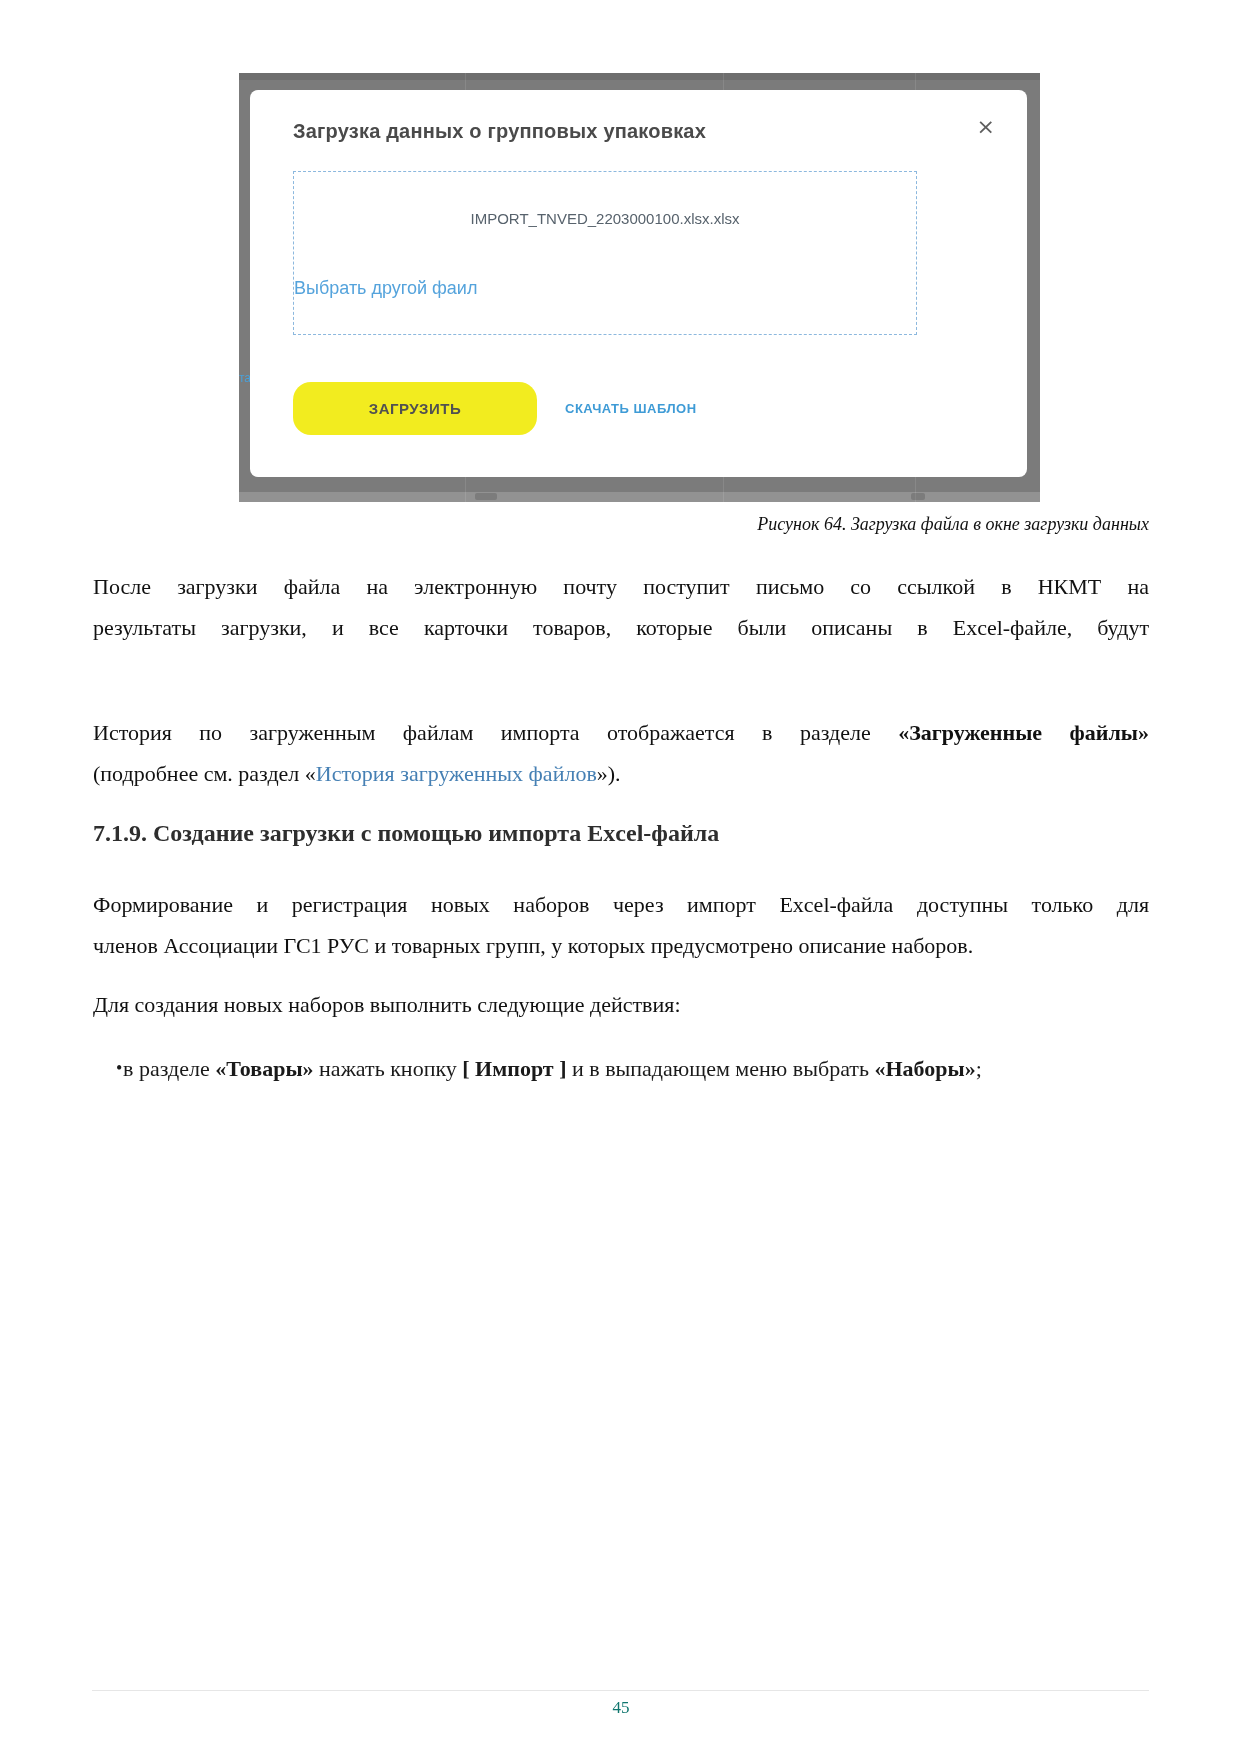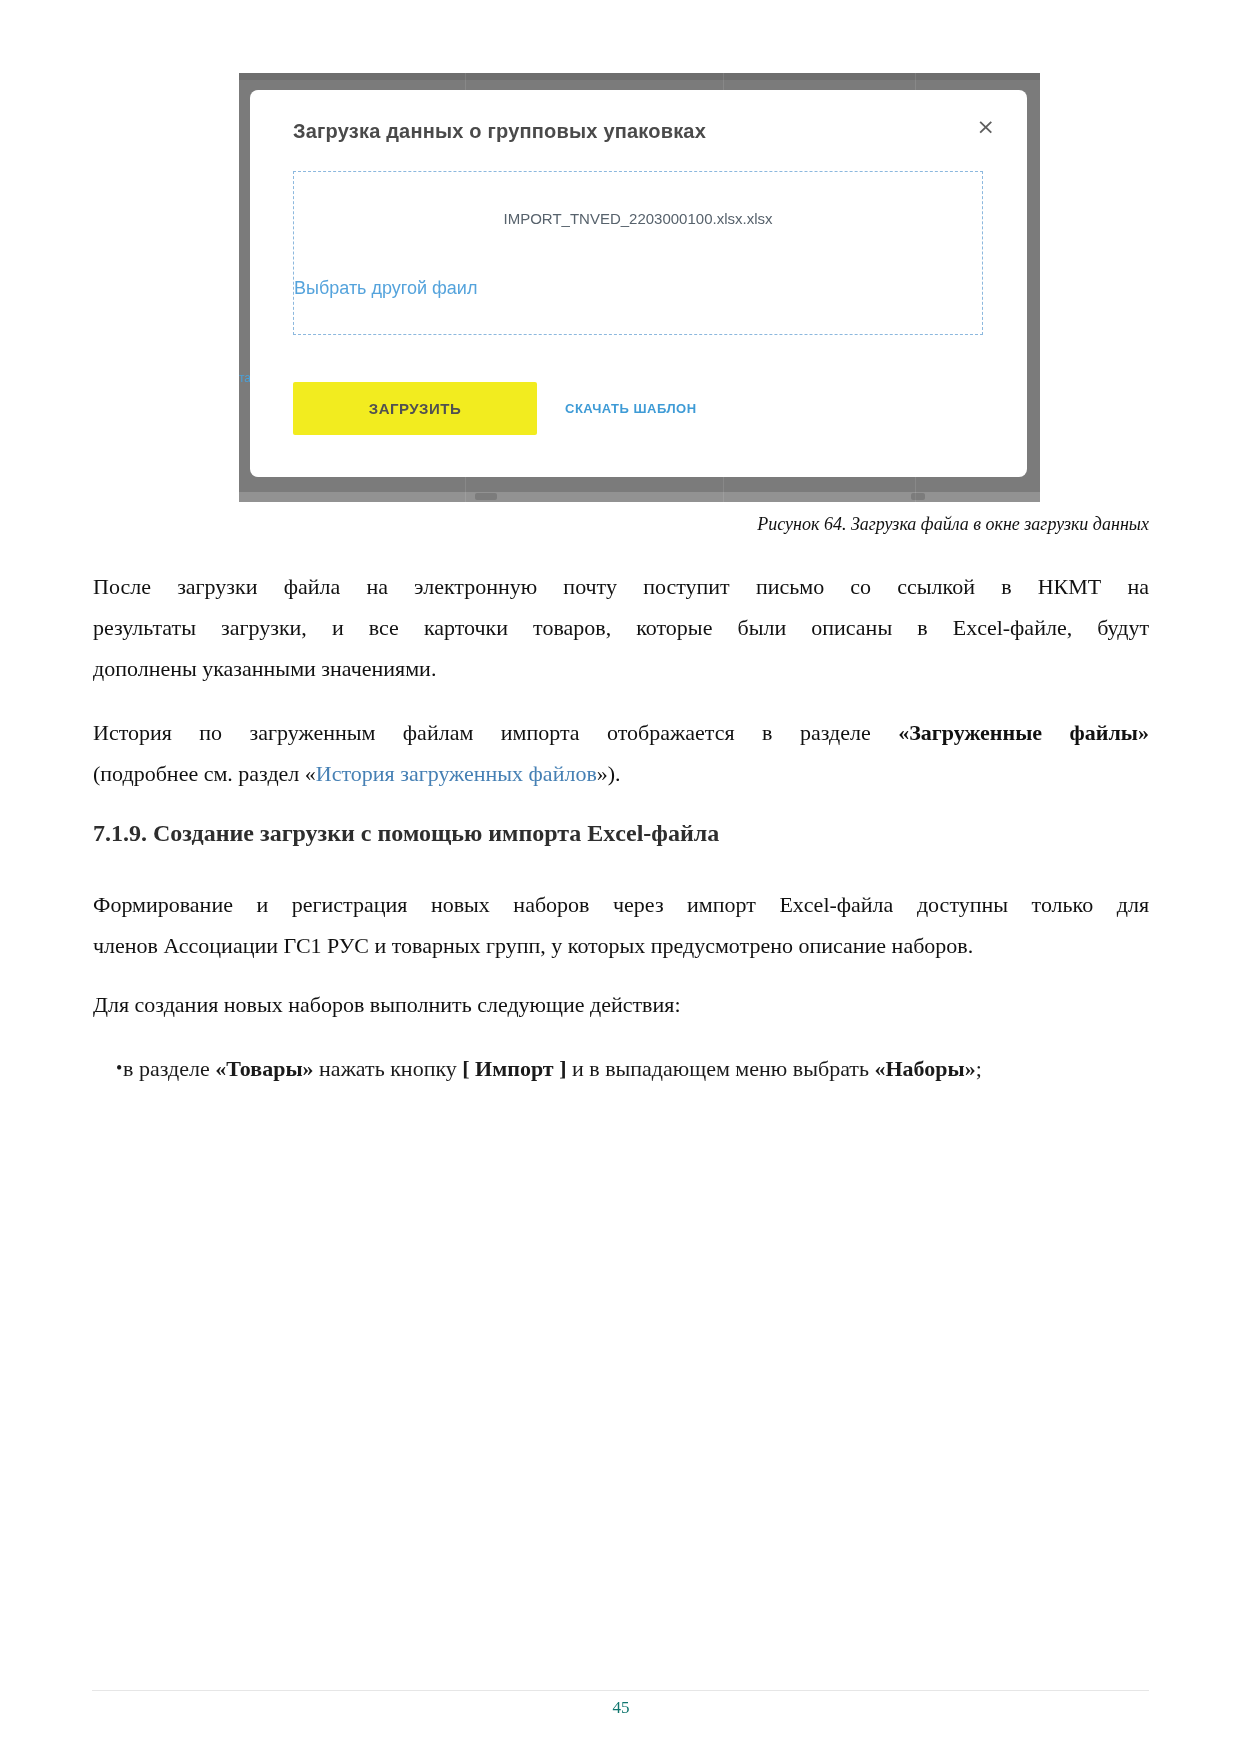--- a/index.html
+++ b/index.html
@@ -29,36 +29,36 @@
   }
   .modal-title{
     position:absolute;left:43px;top:30px;font-size:20px;font-weight:600;color:#4a4a4a;
     letter-spacing:0.2px;
   }
   .modal-close{
     position:absolute;right:32px;top:26px;font-size:22px;line-height:22px;color:#5f5f5f;
     cursor:pointer;font-family:"DejaVu Sans",sans-serif;
   }
   .dropzone{
-    position:absolute;left:43px;top:81px;width:690px;height:164px;box-sizing:border-box;
+    position:absolute;left:43px;top:81px;width:624px;height:164px;box-sizing:border-box;
     border:1px dashed #8cb8de;
   }
   .dropzone .filename{
     position:absolute;left:0;top:38px;width:100%;text-align:center;
     font-size:15px;color:#57626c;
   }
   .dropzone .choose-link{
     position:absolute;left:0;top:106px;width:100%;text-align:left;
     font-size:18px;color:#54a3dc;cursor:pointer;
   }
   .modal-actions{
     position:absolute;left:43px;top:292px;height:53px;display:flex;align-items:center;gap:28px;
   }
   .btn-upload{
-    width:244px;height:53px;background:#f2ec1f;border:none;border-radius:2px;
+    width:244px;height:53px;background:#f2ec1f;border:none;border-radius:18px;
     font-family:"Liberation Sans",sans-serif;font-size:15px;font-weight:700;color:#515151;
     letter-spacing:0.5px;cursor:pointer;
   }
   .link-template{
     font-size:13px;font-weight:700;color:#3e9bd6;letter-spacing:0.5px;cursor:pointer;
   }
 
   
   .caption{
     position:absolute;left:93px;top:514px;width:1056px;text-align:right;
@@ -116,21 +116,20 @@
         <span class="link-template">СКАЧАТЬ ШАБЛОН</span>
       </div>
     </div>
   </div>
 
   <div class="caption">Рисунок 64. Загрузка файла в окне загрузки данных</div>
 
   <div class="para" style="top:566px">
     <div class="jline">После загрузки файла на электронную почту поступит письмо со ссылкой в НКМТ на</div>
     <div class="jline">результаты загрузки, и все карточки товаров, которые были описаны в Excel-файле, будут</div>
-    <div class="lline">дополнены указанными значениями.</div>
   </div>
 
   <div class="para" style="top:712px">
     <div class="jline">
       <span>История по загруженным файлам импорта отображается в разделе</span>
       <b>«Загруженные файлы»</b>
     </div>
     <div class="lline"><span>(подробнее см. раздел «</span><span class="doc-link">История загруженных файлов</span><span>»).</span></div>
   </div>
 

